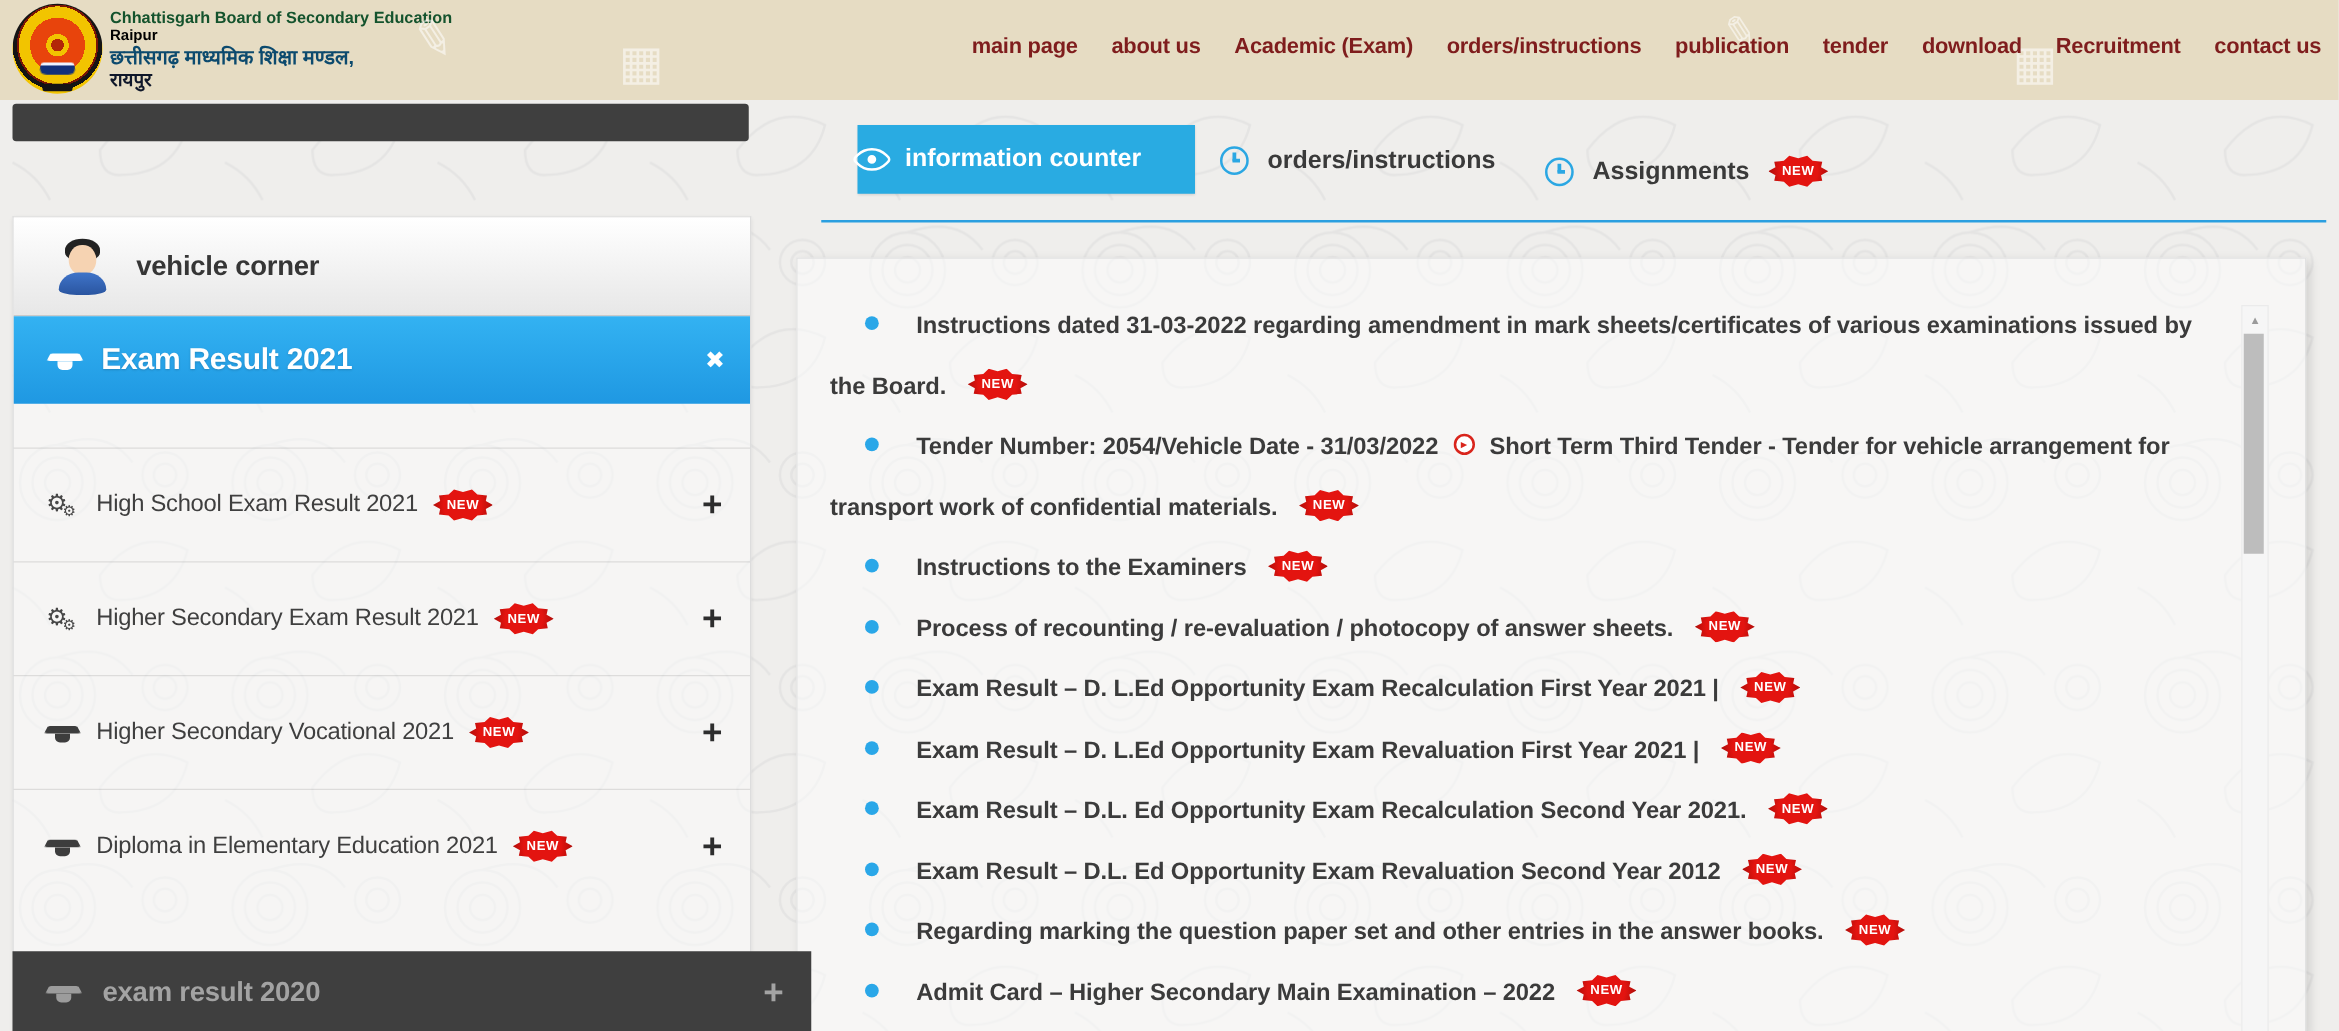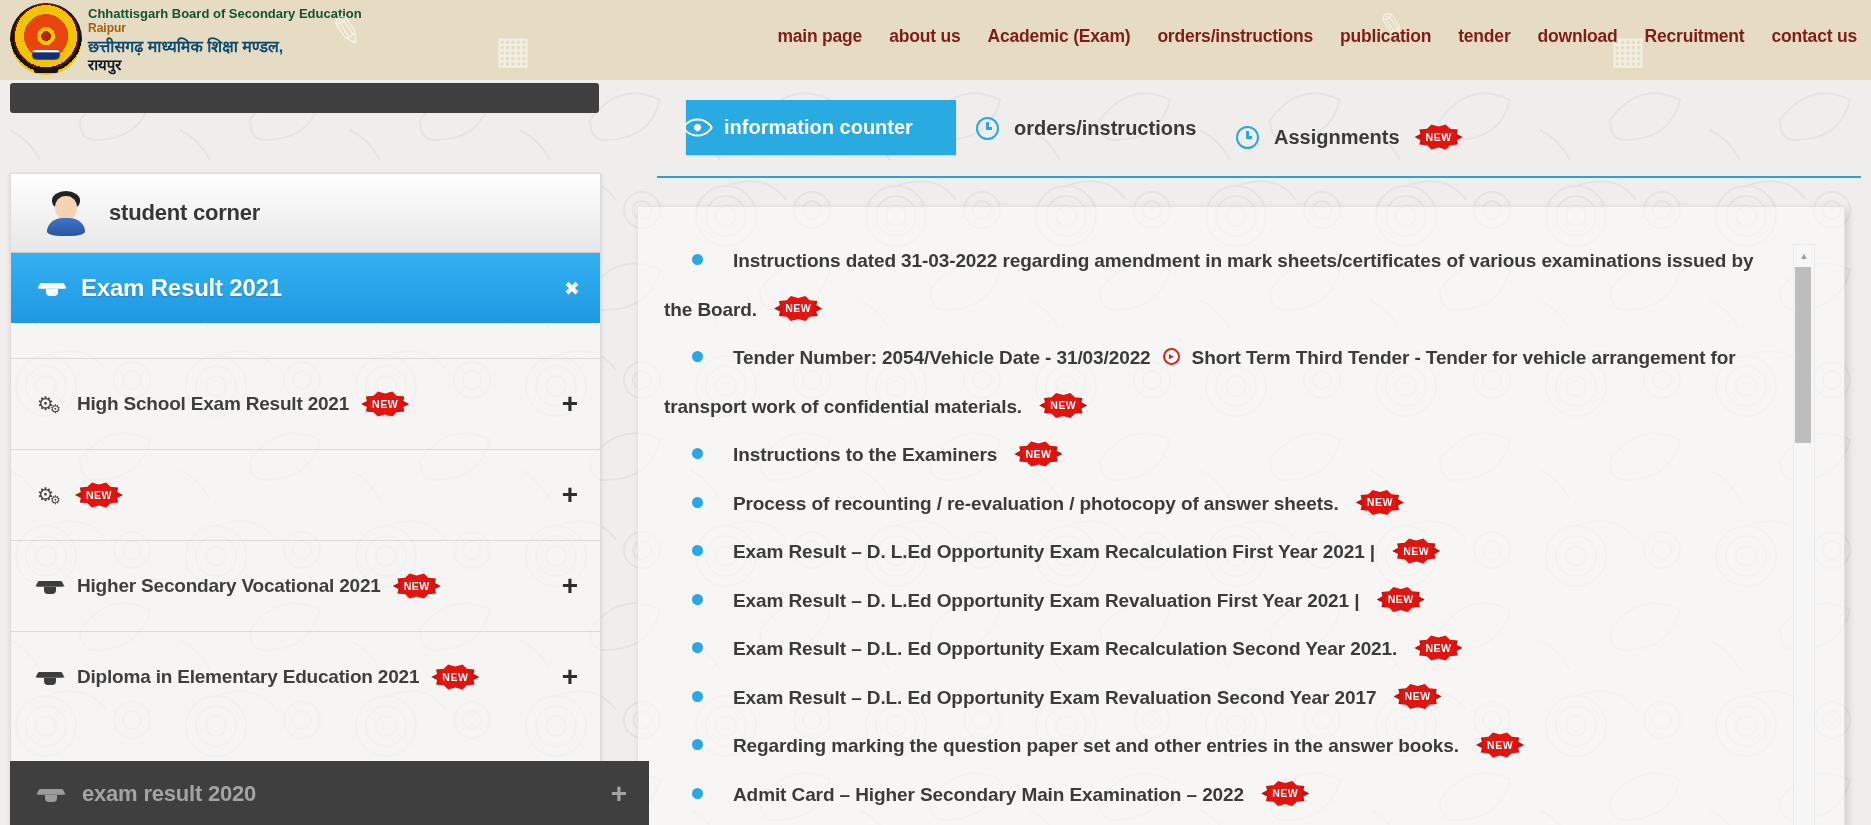--- a/index.html
+++ b/index.html
@@ -17,21 +17,21 @@
     background:radial-gradient(circle at 50% 46%,
       #b32708 0 5px, #f2c400 5px 9px, #e8440c 9px 22px,
       #f2c400 22px 31px, #7a1505 31px 32.5px, #141414 32.5px 36px, #f2c400 36px);
     }
   .logo::after{content:"";position:absolute;left:22px;bottom:15px;width:28px;height:11px;
     background:linear-gradient(#eef3ff 0 3px,#12307a 3px);border-radius:2px 2px 6px 6px;
     transform:perspective(30px) rotateX(28deg);}
   .logo::before{content:"";position:absolute;left:24px;bottom:2px;width:24px;height:6px;background:#141414;border-radius:2px;}
   .brand{position:absolute;left:88px;top:7px;line-height:1.15;}
   .brand .en1{color:#14532d;font-size:13px;font-weight:bold;}
-  .brand .en2{color:#a16207;font-size:12px;font-weight:bold;}
+  .brand .en2{color:#000000;font-size:12px;font-weight:bold;}
   .brand .hi1{color:#0c4a6e;font-size:16px;font-weight:bold;margin-top:2px;}
   .brand .hi2{color:#0f172a;font-size:15px;font-weight:bold;}
   .wm{position:absolute;color:rgba(255,255,255,0.55);z-index:1;font-weight:normal;}
   .topnav{position:absolute;right:14px;top:0;height:72px;display:flex;align-items:center;gap:27px;z-index:6;}
   .nav-item{color:#7f1d1d;font-size:17.5px;font-weight:bold;letter-spacing:-0.2px;cursor:pointer;white-space:nowrap;text-decoration:none;}
   
   .side-strip{position:absolute;left:10px;top:83px;width:589px;height:30px;background:#3f3f3f;border-radius:3px;z-index:4;}
   .sidebar{position:absolute;left:10px;top:173px;width:589px;height:652px;z-index:4;
     background:rgba(252,252,252,0.55);border:1px solid #ddd;border-bottom:none;
     box-shadow:0 1px 4px rgba(0,0,0,0.12);}
@@ -53,21 +53,21 @@
   .cap::after{content:"";position:absolute;left:7px;bottom:0;width:12px;height:7px;background:#3d3d3d;border-radius:0 0 4px 4px;}
   .cap.white::before,.cap.white::after{background:#fff;}
   .cap.gray::before,.cap.gray::after{background:#9c9c9c;}
   
   .gears{position:relative;width:26px;height:24px;display:inline-block;flex:none;color:#474747;}
   .gears .g1{position:absolute;left:0;top:2px;font-size:19px;line-height:1;}
   .gears .g2{position:absolute;left:13px;top:11px;font-size:12px;line-height:1;}
   .menu{margin-top:35px;}
   .menu-item{height:90px;border-top:1px solid rgba(0,0,0,0.10);display:flex;align-items:center;
     padding:0 22px 0 26px;cursor:pointer;}
-  .menu-item .label{font-size:19px;font-weight:bold;color:#3f3f3f;margin-left:14px;letter-spacing:-0.2px;}
+  .menu-item .label{font-size:19px;font-weight:normal;color:#3f3f3f;margin-left:14px;letter-spacing:-0.2px;}
   .plus{margin-left:auto;font-size:28px;font-weight:bold;color:#2d2d2d;line-height:1;}
   .bottom-bar{position:absolute;left:-1px;top:587px;width:589px;height:66px;background:#3f3f3f;
     display:flex;align-items:center;padding:0 22px 0 28px;}
   .bottom-bar .label{font-size:22px;font-weight:bold;color:#a3a3a3;margin-left:18px;letter-spacing:-0.2px;}
   .bottom-bar .plus{color:#a3a3a3;}
   
   .badge{display:inline-flex;align-items:center;justify-content:center;width:48px;height:26px;
     background:radial-gradient(circle,#e31410 0 55%,#9c0a06 100%);color:#fff;
     font-size:10.5px;font-weight:bold;letter-spacing:0.5px;flex:none;
     clip-path:polygon(100% 50%,88% 62%,90% 79%,74% 82%,65% 98%,50% 90%,35% 98%,26% 82%,10% 79%,12% 62%,0% 50%,12% 38%,10% 21%,26% 18%,35% 2%,50% 10%,65% 2%,74% 18%,90% 21%,88% 38%);}
@@ -152,21 +152,21 @@
 
 <div class="side-strip"></div>
 
 <div class="sidebar">
   <div class="sc-head">
     <div class="avatar">
       <span class="av-hair"></span>
       <span class="av-head"></span>
       <span class="av-body"></span>
     </div>
-    <div class="label">student corner</div>
+    <div class="label">vehicle corner</div>
   </div>
 
   <div class="active-bar">
     <span class="cap white"></span>
     <span class="label">Exam Result 2021</span>
     <span class="close-x">✖</span>
   </div>
 
   <div class="menu">
     <div class="menu-item">
@@ -176,20 +176,21 @@
       </span>
       <span class="label">High School Exam Result 2021</span>
       <span class="badge">NEW</span>
       <span class="plus">+</span>
     </div>
     <div class="menu-item">
       <span class="gears">
         <span class="g1">⚙</span>
         <span class="g2">⚙</span>
       </span>
+      <span class="label">Higher Secondary Exam Result 2021</span>
       <span class="badge">NEW</span>
       <span class="plus">+</span>
     </div>
     <div class="menu-item">
       <span class="cap"></span>
       <span class="label">Higher Secondary Vocational 2021</span>
       <span class="badge">NEW</span>
       <span class="plus">+</span>
     </div>
     <div class="menu-item">
@@ -232,21 +233,21 @@
     <div class="notice"><span class="bullet"></span><span>Instructions to the Examiners</span> <span class="badge">NEW</span></div>
 
     <div class="notice"><span class="bullet"></span><span>Process of recounting / re-evaluation / photocopy of answer sheets.</span> <span class="badge">NEW</span></div>
 
     <div class="notice"><span class="bullet"></span><span>Exam Result – D. L.Ed Opportunity Exam Recalculation First Year 2021 |</span> <span class="badge">NEW</span></div>
 
     <div class="notice"><span class="bullet"></span><span>Exam Result – D. L.Ed Opportunity Exam Revaluation First Year 2021 |</span> <span class="badge">NEW</span></div>
 
     <div class="notice"><span class="bullet"></span><span>Exam Result – D.L. Ed Opportunity Exam Recalculation Second Year 2021.</span> <span class="badge">NEW</span></div>
 
-    <div class="notice"><span class="bullet"></span><span>Exam Result – D.L. Ed Opportunity Exam Revaluation Second Year 2017</span> <span class="badge">NEW</span></div>
+    <div class="notice"><span class="bullet"></span><span>Exam Result – D.L. Ed Opportunity Exam Revaluation Second Year 2012</span> <span class="badge">NEW</span></div>
 
     <div class="notice"><span class="bullet"></span><span>Regarding marking the question paper set and other entries in the answer books.</span> <span class="badge">NEW</span></div>
 
     <div class="notice"><span class="bullet"></span><span>Admit Card – Higher Secondary Main Examination – 2022</span> <span class="badge">NEW</span></div>
 
   </div>
 
   <div class="scroll-track">
     <div class="scroll-up">▲</div>
     <div class="scroll-thumb"></div>

